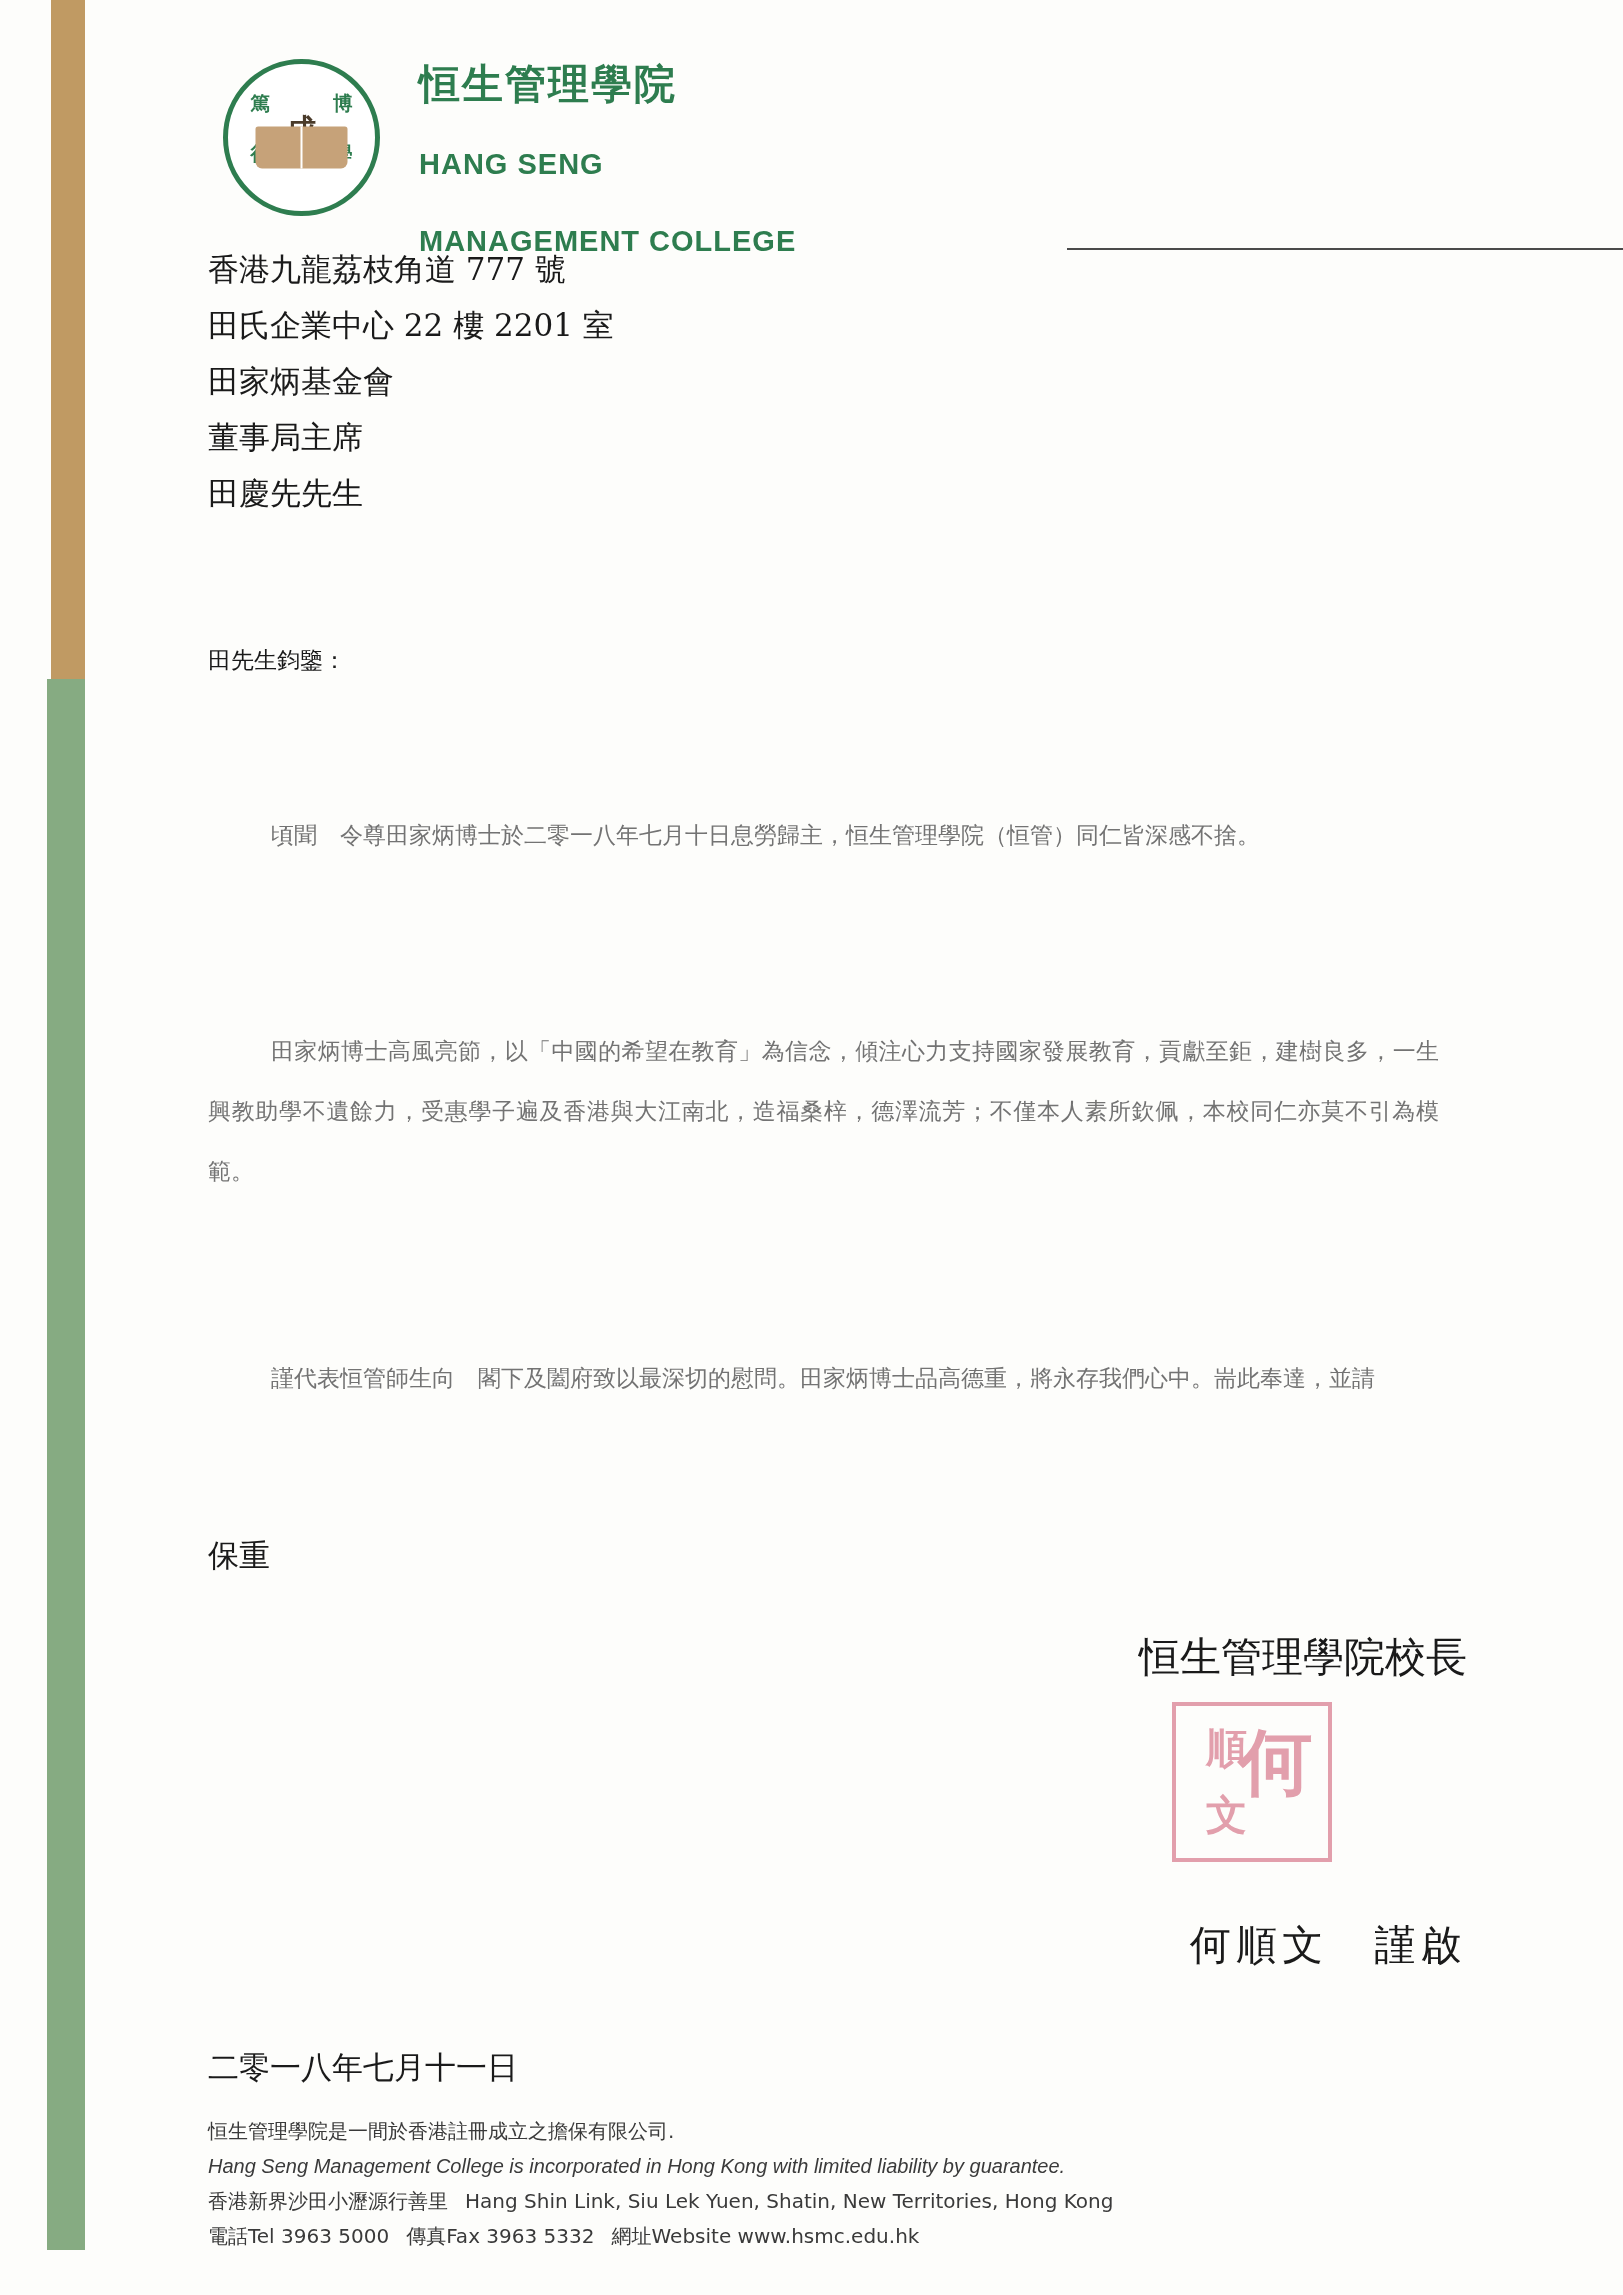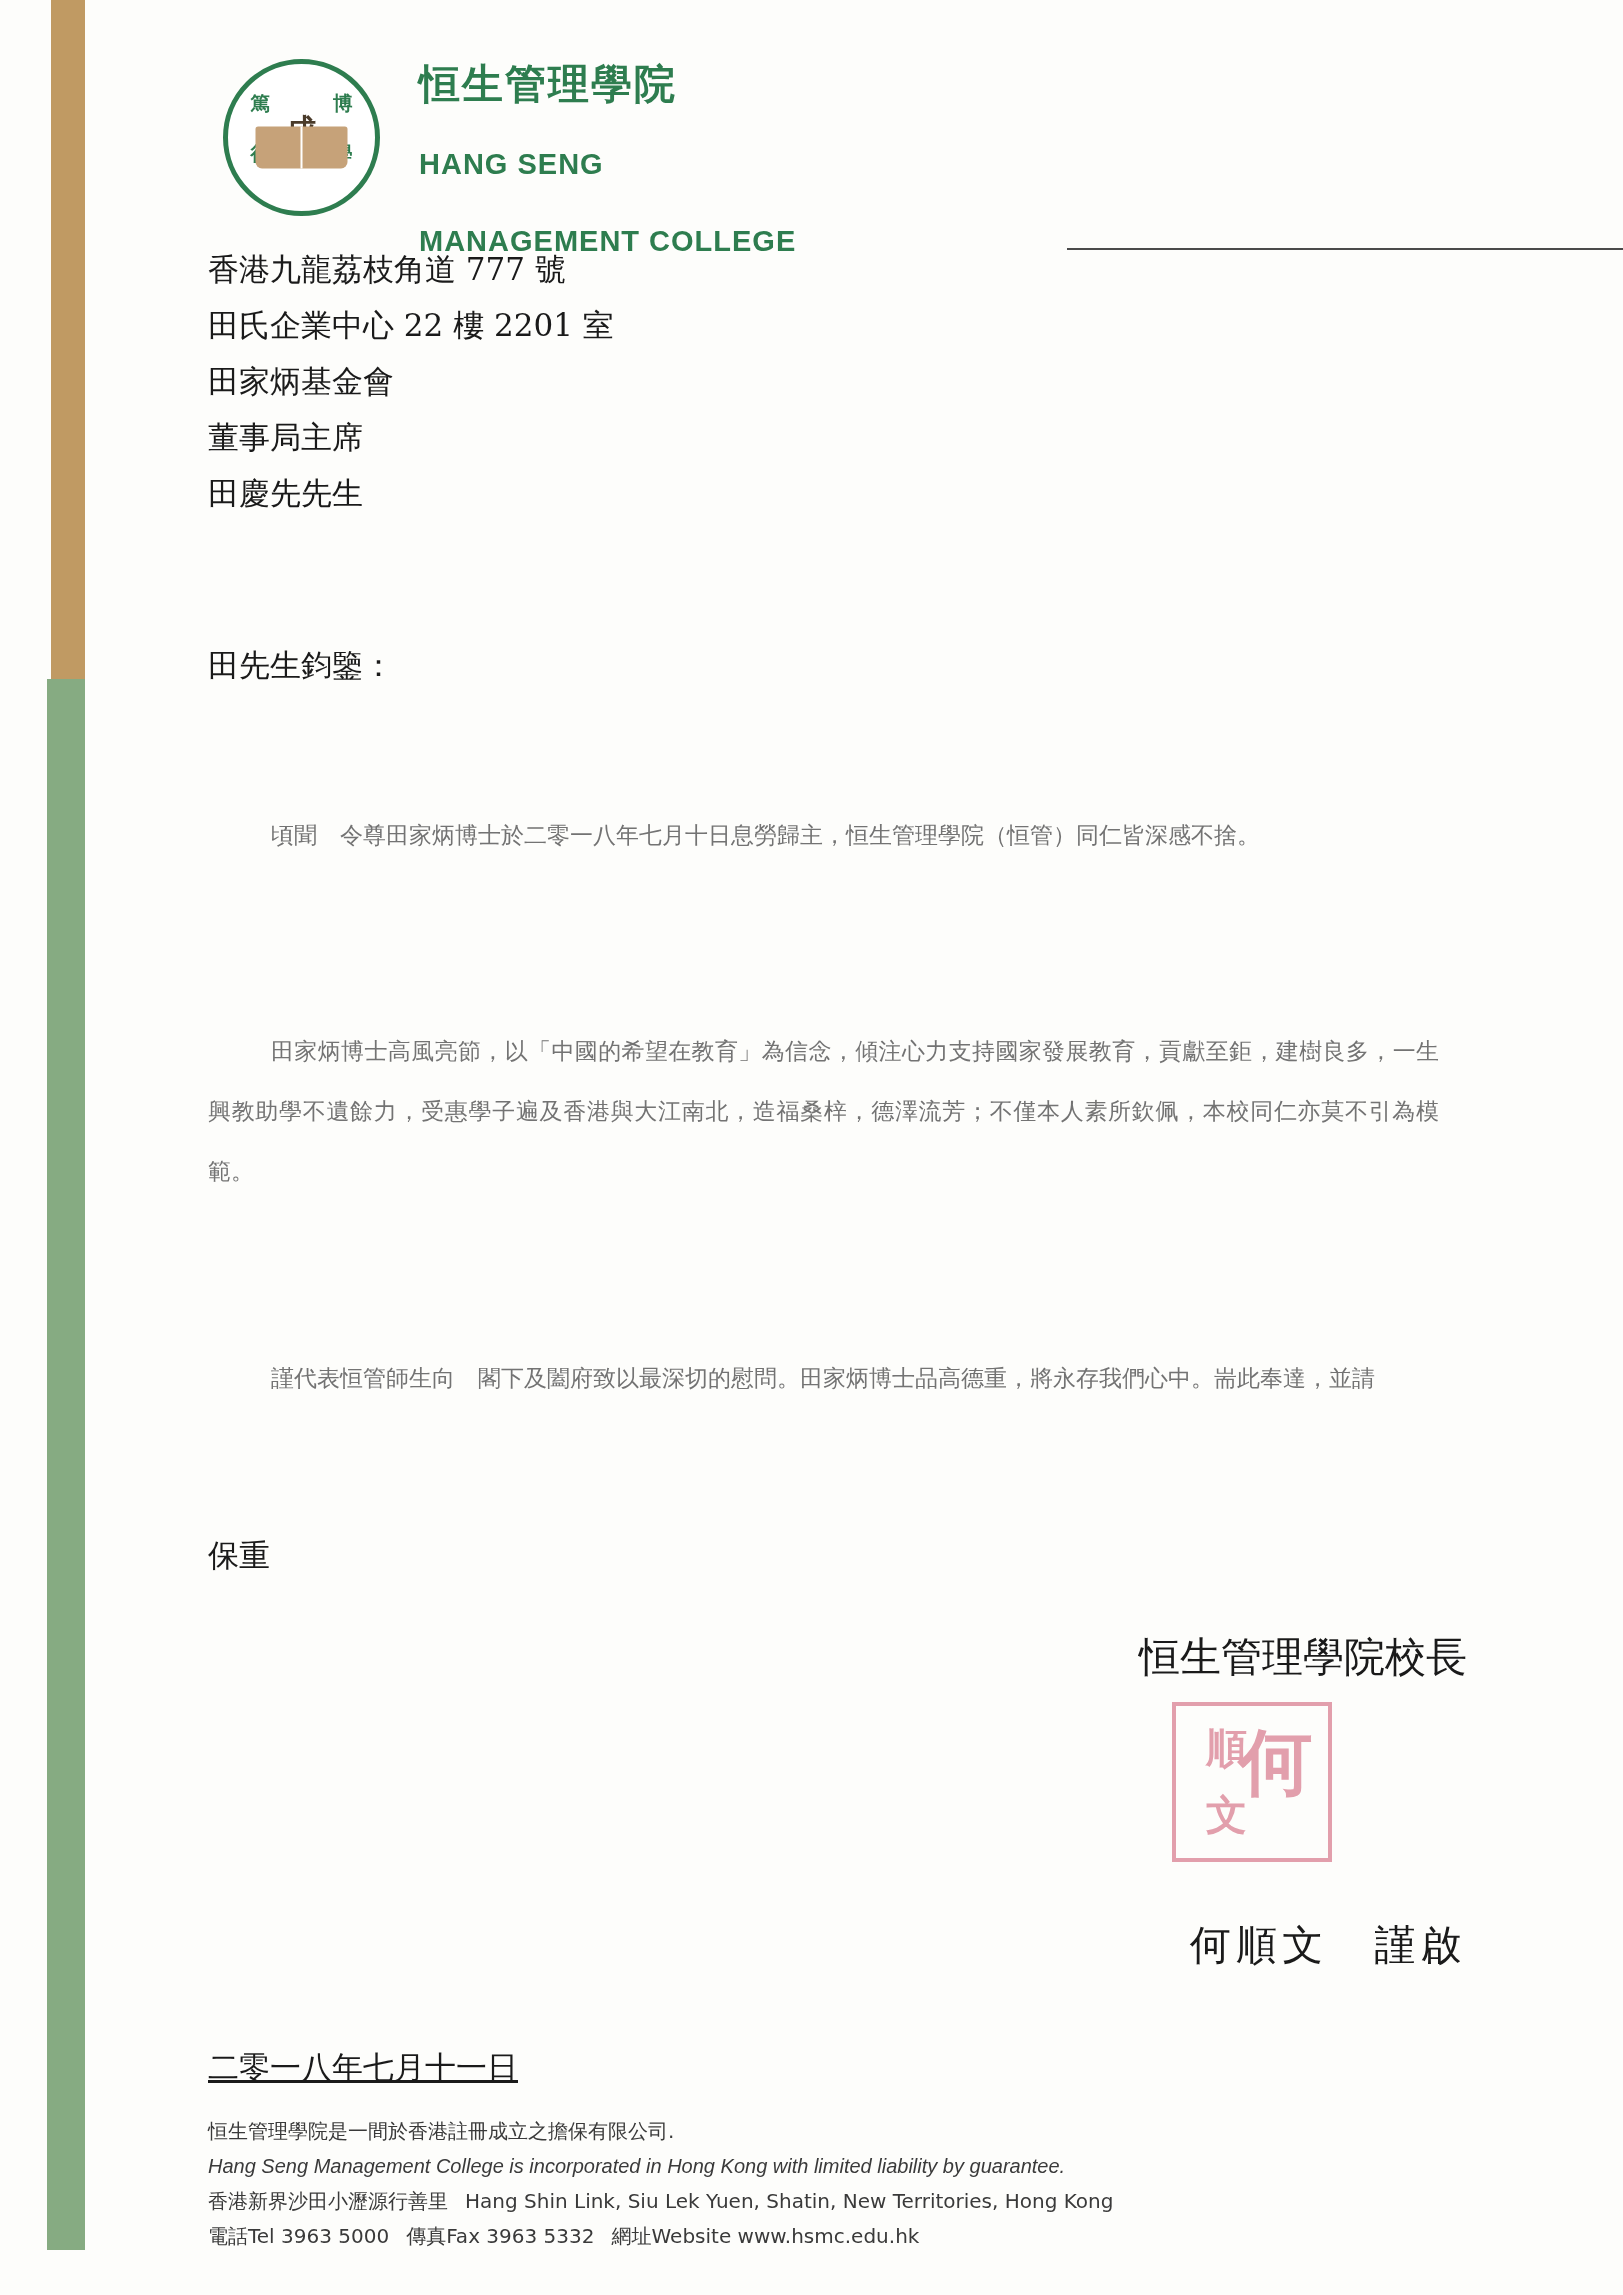--- a/index.html
+++ b/index.html
@@ -146,21 +146,21 @@
     width: 916px;
     font-size: 31px;
     line-height: 56px;
     color: #1a1a1a;
     font-family: "DejaVu Serif", serif;
   }
   .salutation {
     position: absolute;
     left: 208px;
     top: 645px;
-    font-size: 31px;
+    font-size: 23px;
     color: #1a1a1a;
     font-family: Liberation Sans, sans-serif;
   }
 
   .para {
     position: absolute;
     left: 208px;
     width: 1231px;
     font-size: 23px;
     line-height: 60px;
@@ -221,21 +221,20 @@
   .stamp .s2 { left: 30px; top: 22px; }
   .stamp .s3 { left: 30px; top: 89px; }
 
   .date {
     position: absolute;
     left: 208px;
     top: 2047px;
     font-size: 31px;
     color: #1a1a1a;
     font-family: "DejaVu Serif", serif;
-    text-decoration: underline;
   }
 
   
   .footer {
     position: absolute;
     left: 208px;
     top: 2114px;
     width: 1244px;
     color: #3a3a3a;
   }

